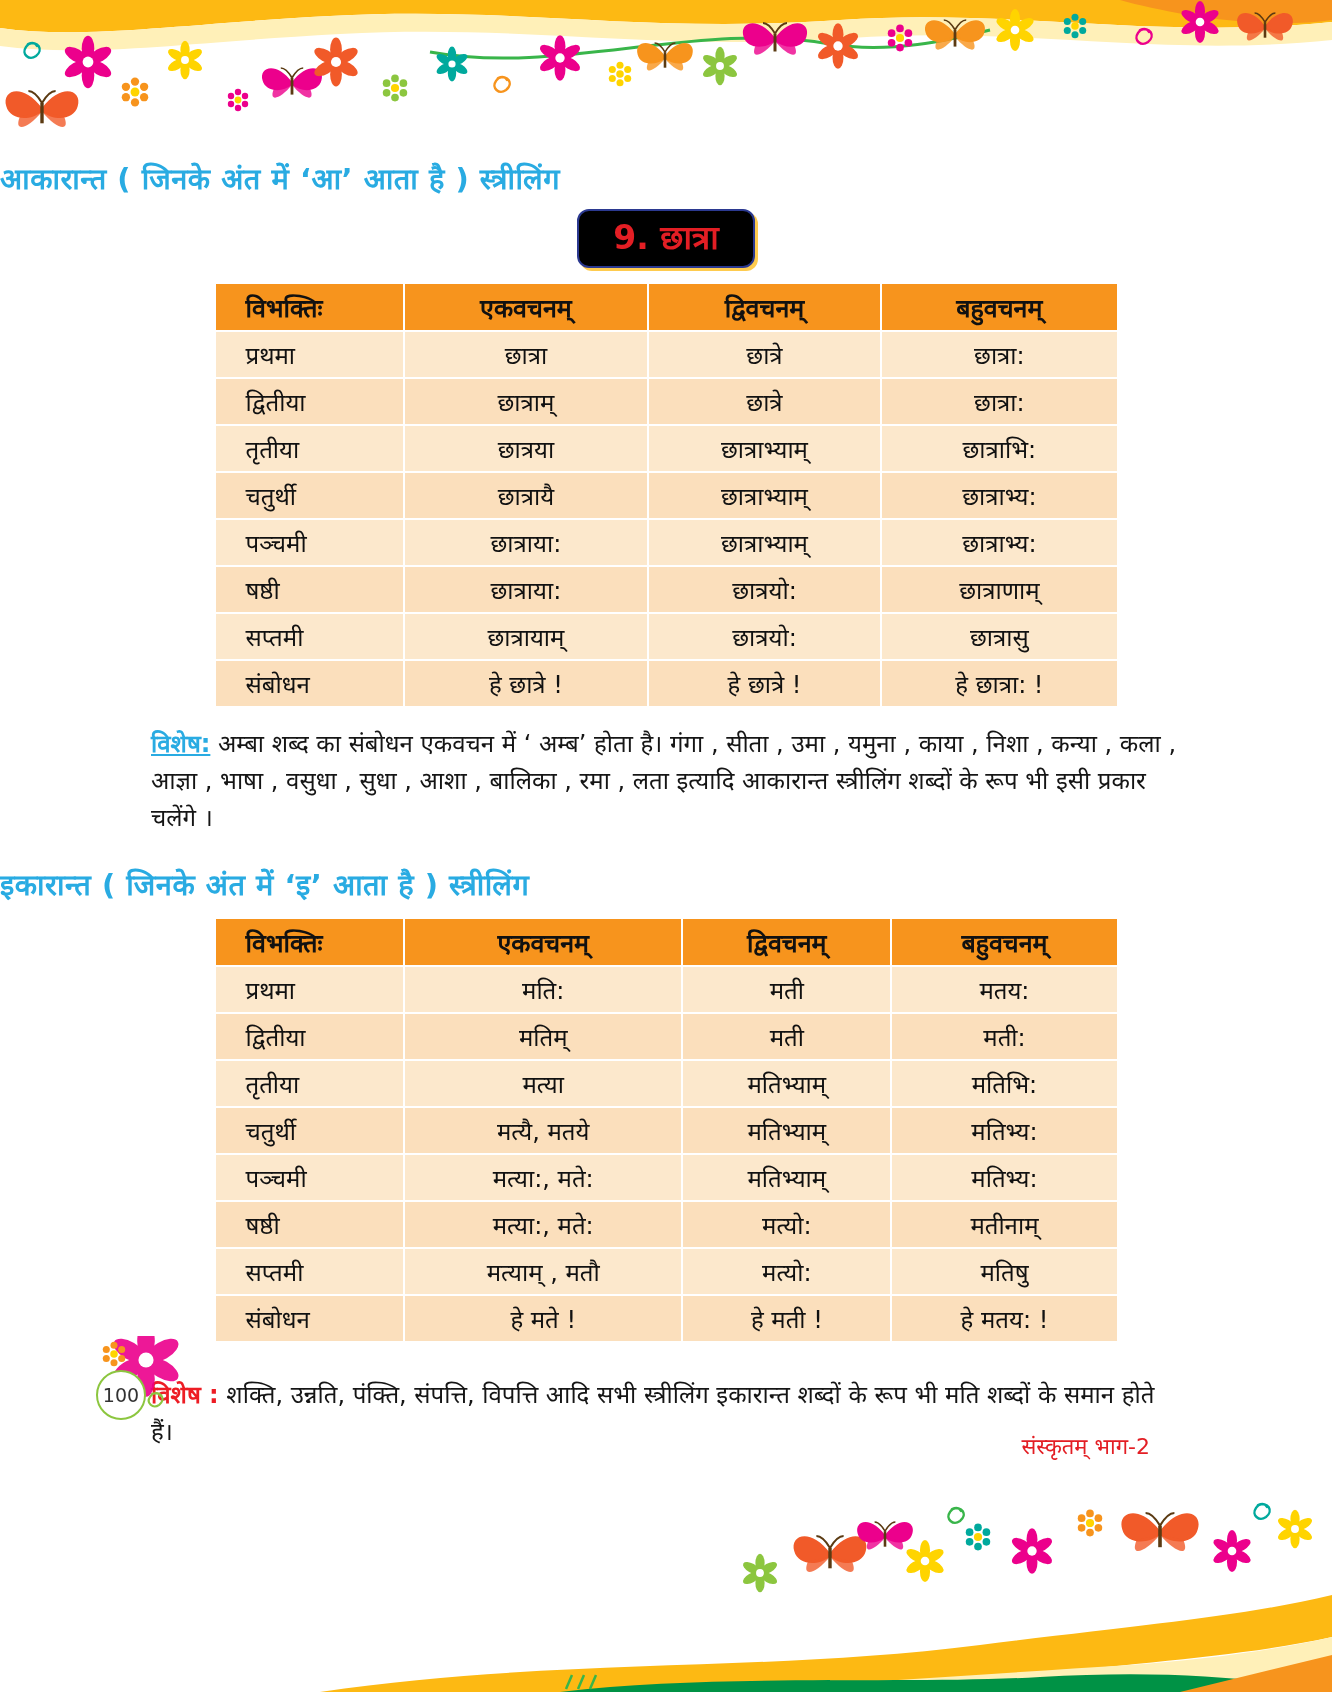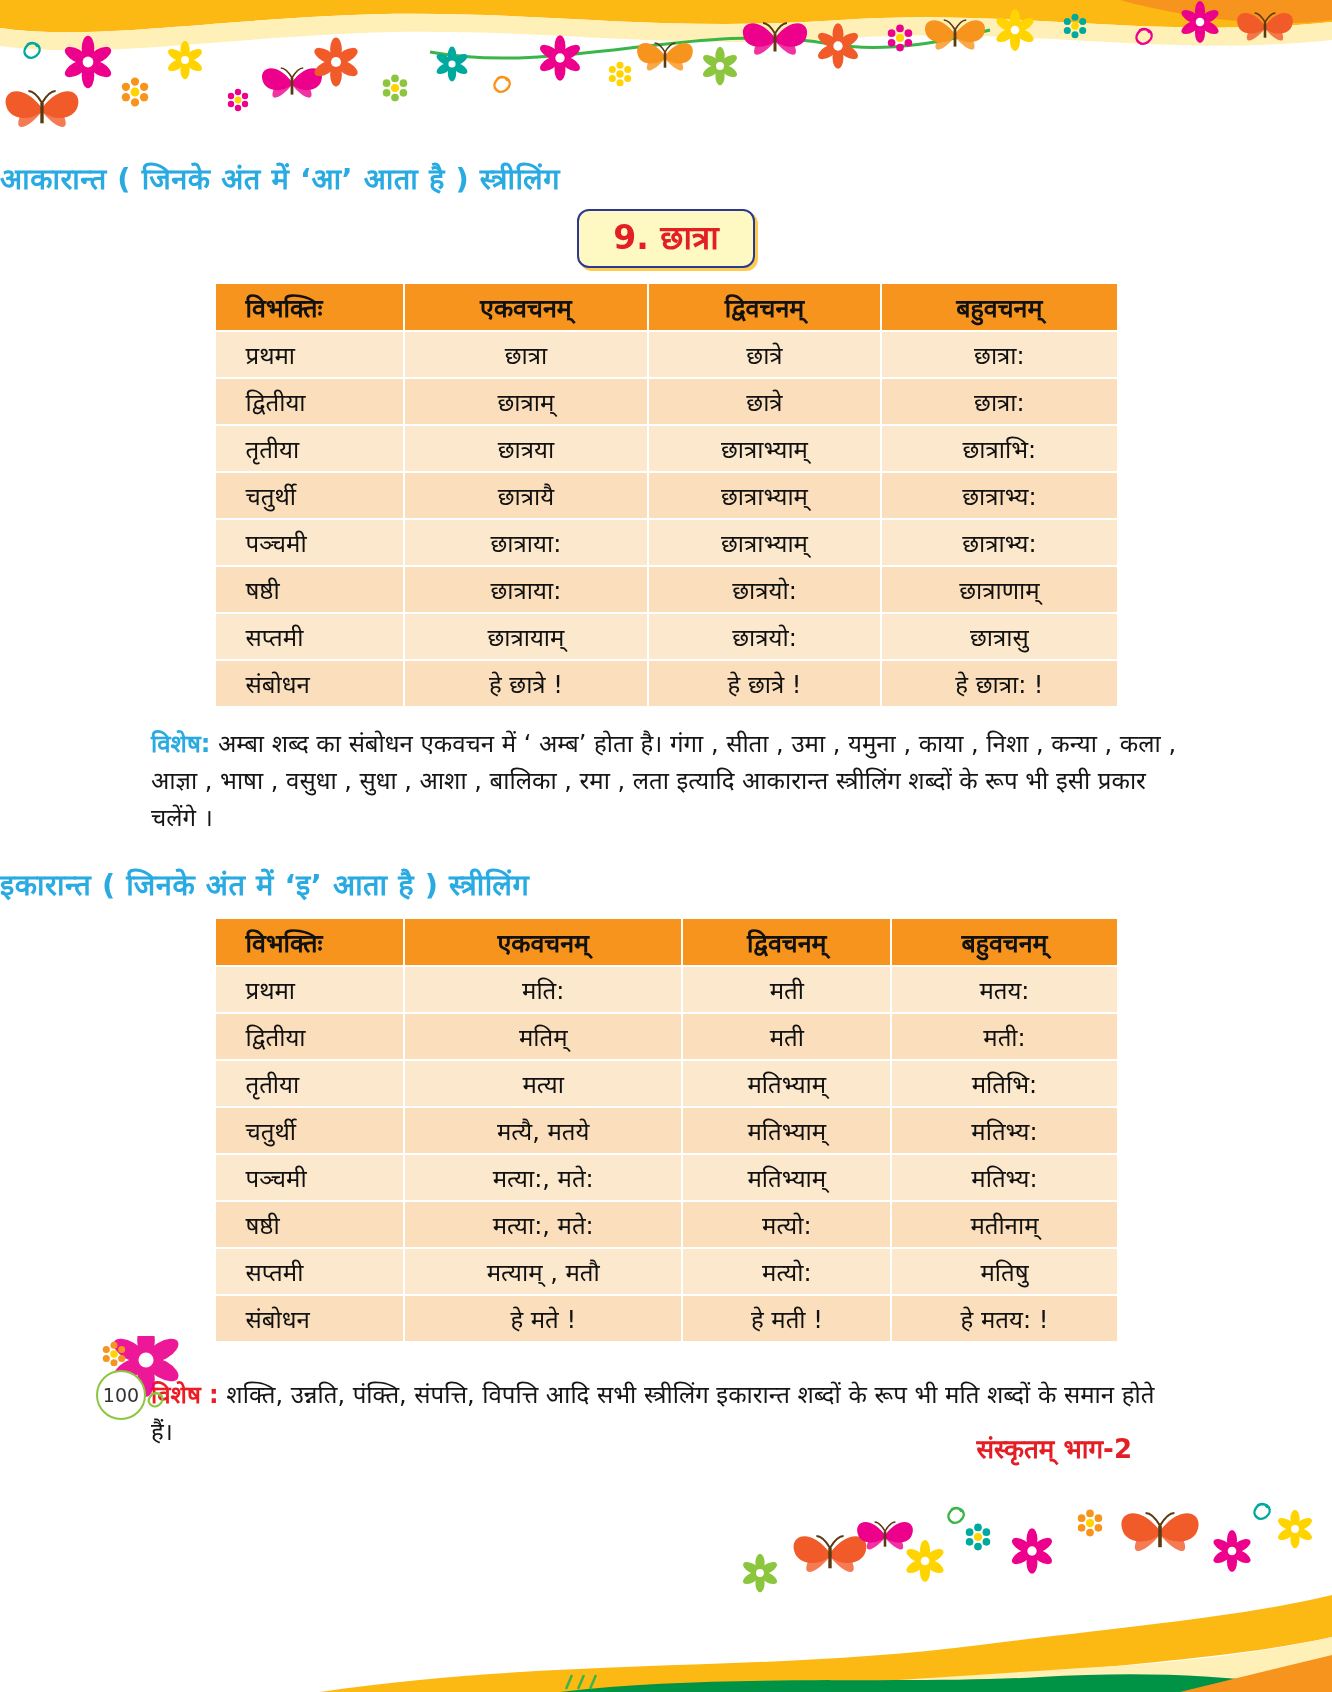--- a/index.html
+++ b/index.html
@@ -17,21 +17,21 @@
     margin:8px 0 0; text-align:left;
     color:var(--title-blue,#29ABE2); font-size:29px; font-weight:bold; letter-spacing:0.5px;
   }
   .title-en {
     margin:8px 0 0; text-align:center;
     color:var(--title-green,#009245); font-size:26px; font-weight:bold;
     font-family:"Liberation Serif", serif;
   }
   .box-wrap { text-align:center; margin-top:12px; }
   .lesson-box {
-    display:inline-block; background:#fef9c3;
+    display:inline-block; background:#000000;
     border:2.5px solid #2B3990; border-radius:12px;
     padding:3px 34px 7px; font-size:33px; font-weight:bold;
     color:var(--box-red,#E31E24);
     box-shadow:3px 3px 0 rgba(253,185,19,0.75);
   }
 
   table.decl-table {
     width:905px; margin:14px auto 0; border-collapse:collapse;
     font-size:24px; border:1px solid #0f172a;
   }
@@ -43,36 +43,36 @@
     font-size:25px; font-weight:bold;
   }
   table.decl-table th:first-child, table.decl-table td:first-child {
     text-align:left; padding-left:30px; width:21%;
   }
   table.decl-table td { background:var(--row-light,#FCE8CC); }
   table.decl-table tbody tr:nth-child(even) td { background:var(--row-alt,#FBDFBC); }
 
   .note { width:1030px; margin:18px auto 0; font-size:24px; line-height:1.55; color:#151515; }
   .note-label { font-weight:bold; }
-  .note-label.blue { color:var(--title-blue,#29ABE2); }
+  .note-label.blue { color:var(--title-blue,#29ABE2);text-decoration:underline; }
   .note-label.red { color:var(--note-red,#ED1C24); }
   .section2 { margin-top:26px; }
   .note.last { margin-top:34px; }
 
   .pagenum-wrap { position:absolute; left:88px; top:1336px; width:96px; height:96px; }
   .pagenum-flower { position:absolute; left:0; top:0; }
   .pagenum-circle {
     position:absolute; left:8px; top:34px; width:46px; height:46px;
     background:#fff; border:2px solid #8CC63F; border-radius:50%;
     display:flex; align-items:center; justify-content:center;
     font-size:19px; color:#333;
   }
   .book-title {
-    position:absolute; right:200px; top:1430px;
-    color:var(--footer-red,#E31E24); font-size:26px; font-weight:bold;
+    position:absolute; right:182px; top:1430px;
+    color:var(--footer-red,#E31E24); font-size:22px; font-weight:normal;
   }
 </style>
 </head>
 <body>
 
 <div class="page">
 
   <svg class="deco-top" viewBox="0 0 1332 150">
     <defs>
       <g id="fl6">

